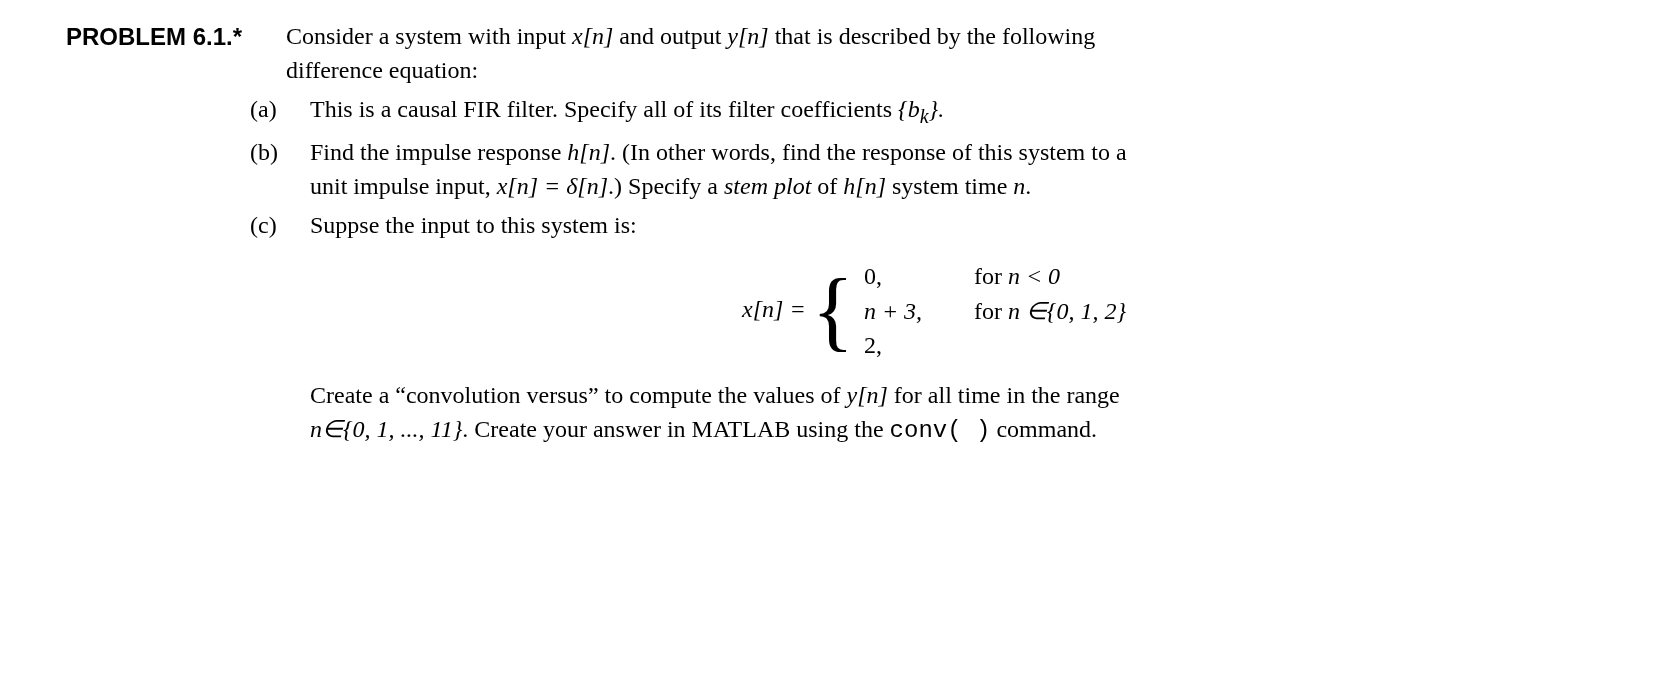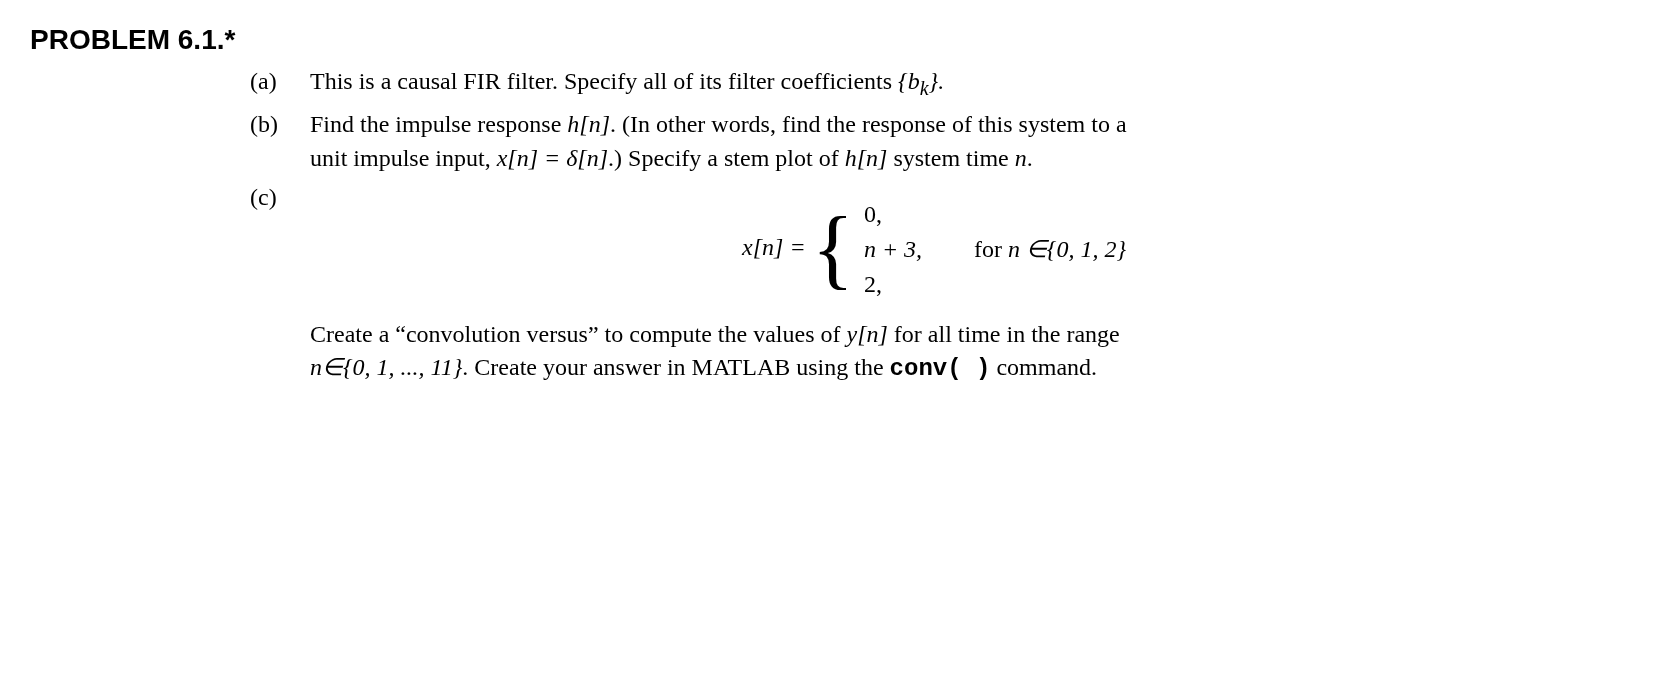--- a/index.html
+++ b/index.html
@@ -14,21 +14,22 @@
   .problem-row {
     display: flex;
     align-items: flex-start;
     margin-bottom: 4px;
   }
   .label-col {
     width: 220px;
     flex-shrink: 0;
     font-family: Arial, Helvetica, sans-serif;
     font-weight: 700;
-    font-size: 28px;
+    font-size: 24px;
+    margin-left: 36px;
   }
   .body-col {
     flex: 1;
   }
   .sub-row {
     display: flex;
     align-items: flex-start;
     margin-top: 6px;
   }
   .sub-label {
@@ -68,35 +69,40 @@
     line-height: 1.45;
   }
   .case-val {
     width: 110px;
   }
   .case-cond {
     width: 220px;
   }
   .mono {
     font-family: "Courier New", monospace;
-    font-weight: 700;
+    font-weight: 400;
     margin-top: 12px;
   }
   .em-it {
+    font-style: italic;
   }
   .indent-offset {
     margin-left: 220px;
   }
   .big-top { padding-top:2px; }
 </style>
 </head>
 <body>
 
 <div class="problem-row">
   <div class="label-col">PROBLEM  6.1.*</div>
+  <div class="body-col">
+    <span>Consider a system with input </span><span class="math-it">x[n]</span><span> and output </span><span class="math-it">y[n]</span><span> that is described by the following</span>
+    <div>difference equation:</div>
+  </div>
 </div>
 
 <div class="indent-offset">
 
 
   <div class="sub-row">
     <div class="sub-label">(a)</div>
     <div class="sub-body">
       <span>This is a causal FIR filter. Specify all of its filter coefficients </span><span class="math-it">{b</span><sub class="math-it">k</sub><span class="math-it">}.</span>
     </div>
@@ -107,28 +113,30 @@
     <div class="sub-body">
       <span>Find the impulse response </span><span class="math-it">h[n]</span><span>. (In other words, find the response of this system to a</span>
       <br>
       <span>unit impulse input, </span><span class="math-it">x[n] = δ[n]</span><span>.) Specify a </span><span class="em-it">stem plot</span><span> of </span><span class="math-it">h[n]</span><span> system time </span><span class="math-it">n</span><span>.</span>
     </div>
   </div>
 
   <div class="sub-row">
     <div class="sub-label">(c)</div>
     <div class="sub-body">
+      <div>Suppse the input to this system is:</div>
 
       <div class="eqn">
         <span class="math-it">x[n] = </span>
         <span class="brace-wrap">
           <span class="big-brace">{</span>
           <span class="case-table">
             <span class="case-row">
               <span class="case-val">0,</span>
+              <span class="case-cond"><span>for </span><span class="math-it">n &lt; 0</span></span>
             </span>
             <span class="case-row">
               <span class="case-val math-it">n + 3,</span>
               <span class="case-cond"><span>for </span><span class="math-it">n ∈{0, 1, 2}</span></span>
             </span>
             <span class="case-row">
               <span class="case-val">2,</span>
             </span>
           </span>
         </span>

